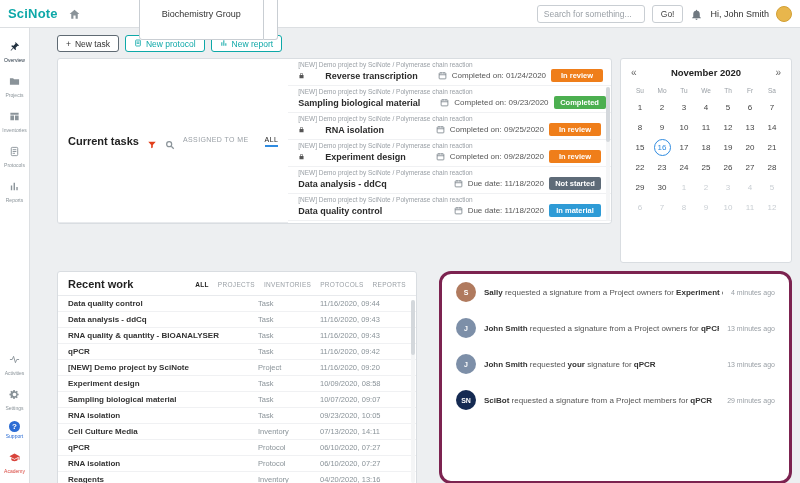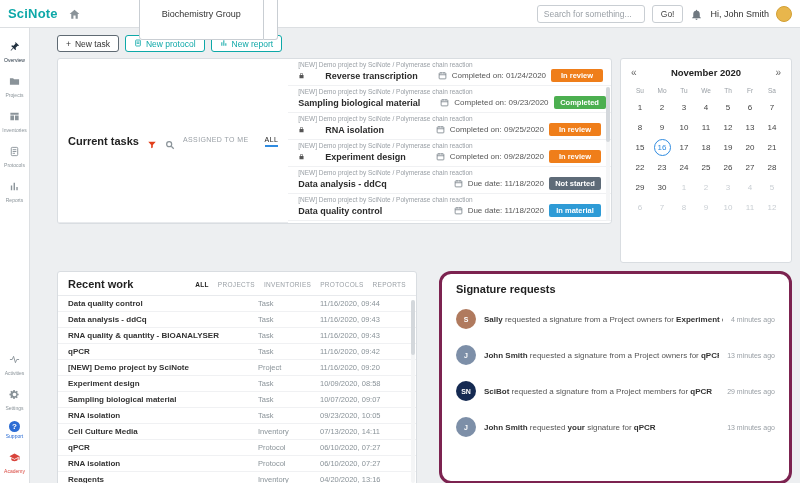--- a/index.html
+++ b/index.html
@@ -500,38 +500,37 @@
             <span class="rw-type">Inventory</span>
             <span class="rw-time">04/20/2020, 13:16</span>
           </div>
         </div>
       <div class="vscroll">
           <div class="thumb"></div>
         </div>
     </section>
 
     <section class="sig-card">
-      <div class="sig-title">Signature requests</div>
       <div id="sig-rows" class="sig-rows">
           <div class="sig-row">
             <span class="sig-avatar" style="background: rgb(176, 122, 94);">S</span>
             <span class="sig-text"><b>Sally</b><span> requested a signature from a Project owners for </span><b>Experiment design</b></span>
             <span class="sig-time">4 minutes ago</span>
           </div>
           <div class="sig-row">
             <span class="sig-avatar" style="background: rgb(125, 143, 168);">J</span>
             <span class="sig-text"><b>John Smith</b><span> requested a signature from a Project owners for </span><b>qPCR</b></span>
             <span class="sig-time">13 minutes ago</span>
           </div>
           <div class="sig-row">
+            <span class="sig-avatar" style="background: rgb(125, 143, 168);">J</span>
+            <span class="sig-text"><b>John Smith</b><span> requested </span><b>your</b><span> signature for </span><b>qPCR</b></span>
+            <span class="sig-time">13 minutes ago</span>
+          </div>
+          <div class="sig-row">
             <span class="sig-avatar" style="background: rgb(21, 42, 82);">SN</span>
             <span class="sig-text"><b>SciBot</b><span> requested a signature from a Project members for </span><b>qPCR</b></span>
             <span class="sig-time">29 minutes ago</span>
           </div>
-          <div class="sig-row">
-            <span class="sig-avatar" style="background: rgb(125, 143, 168);">J</span>
-            <span class="sig-text"><b>John Smith</b><span> requested </span><b>your</b><span> signature for </span><b>qPCR</b></span>
-            <span class="sig-time">13 minutes ago</span>
-          </div>
         </div>
     </section>
   </div>
 </main>
 
 </body></html>

